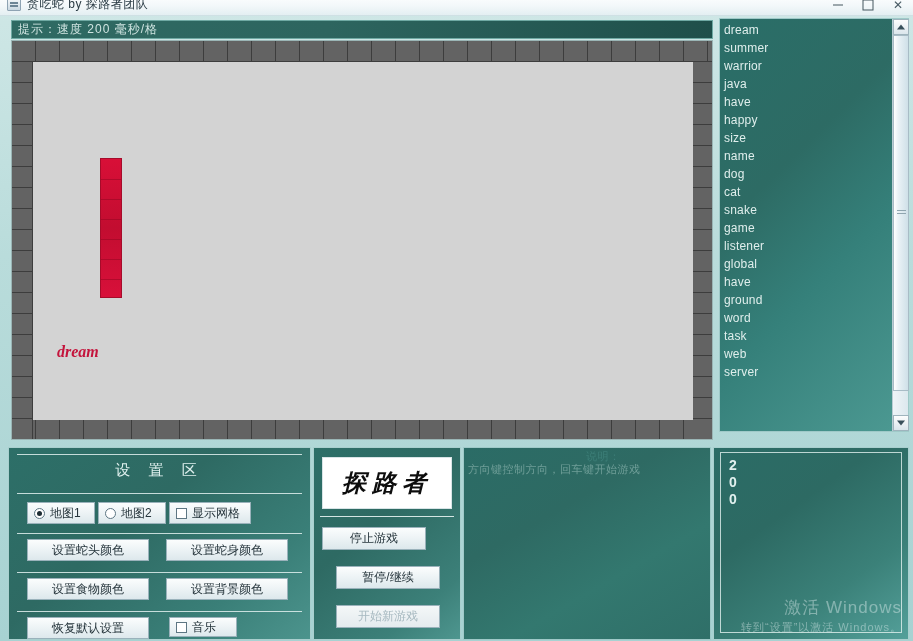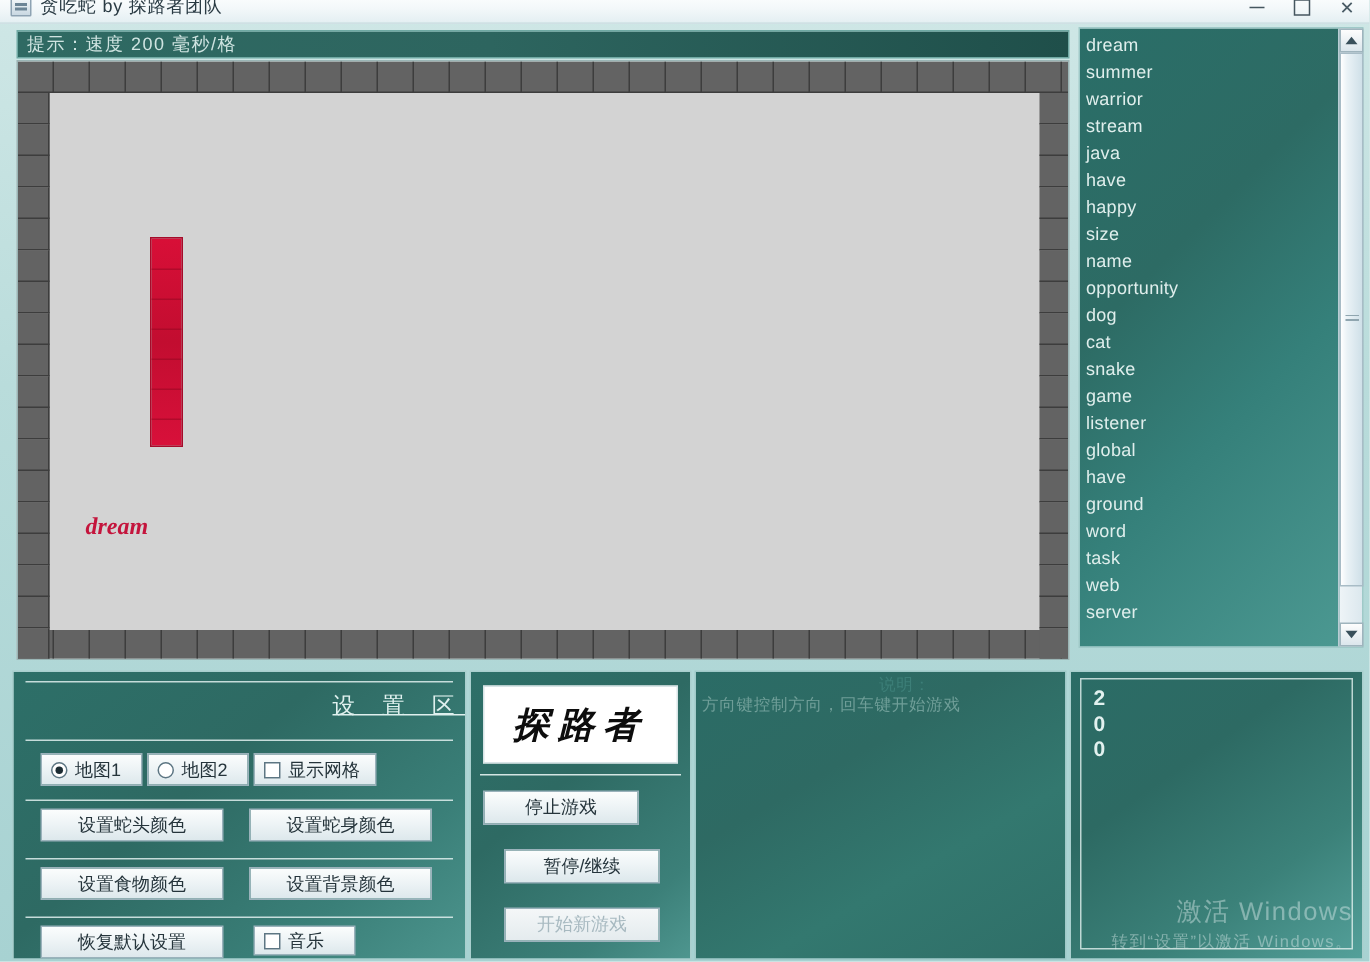--- a/index.html
+++ b/index.html
@@ -134,22 +134,22 @@
     width: 303px; height: 193px;
     background: linear-gradient(140deg,#2d6f68 0%, #2e6a63 40%, #3a7f78 75%, #4c948d 100%);
     border: 1px solid #a9cfce;
   }
   .group-line {
     position:absolute; left: 8px; right: 8px; height: 1px;
     background: rgba(225,240,238,.85);
   }
   .settings-title {
     position:absolute; left:0; right:0; top: 13px;
-    text-align:right;
-    font-size: 15px; color: #dff0ee; letter-spacing: 7px; text-decoration: underline;
+    text-align:center;
+    font-size: 15px; color: #dff0ee; letter-spacing: 7px;
   }
   .ctl {
     position:absolute;
     background: linear-gradient(180deg,#fbfdfd 0%, #eef4f6 45%, #dde8ec 100%);
     border: 1px solid #9ab2bb;
     font-size: 12px; color: #25343b;
     display:flex; align-items:center; justify-content:center;
     white-space: nowrap;
   }
   .ctl.radio, .ctl.check { justify-content:flex-start; padding-left:6px; gap:5px; }
@@ -356,27 +356,25 @@
       <div class="snake-seg" style="top:120px"></div>
     </div>
     <div class="word-on-board" style="left:45px; top:302px;">dream</div>
   </div>
 
   <div class="wordlist-wrap">
     <div class="wordlist" id="wordlist">
         <div class="word-item">dream</div>
         <div class="word-item">summer</div>
         <div class="word-item">warrior</div>
-        <div class="word-item">stream</div>
         <div class="word-item">java</div>
         <div class="word-item">have</div>
         <div class="word-item">happy</div>
         <div class="word-item">size</div>
         <div class="word-item">name</div>
-        <div class="word-item">opportunity</div>
         <div class="word-item">dog</div>
         <div class="word-item">cat</div>
         <div class="word-item">snake</div>
         <div class="word-item">game</div>
         <div class="word-item">listener</div>
         <div class="word-item">global</div>
         <div class="word-item">have</div>
         <div class="word-item">ground</div>
         <div class="word-item">word</div>
         <div class="word-item">task</div>

